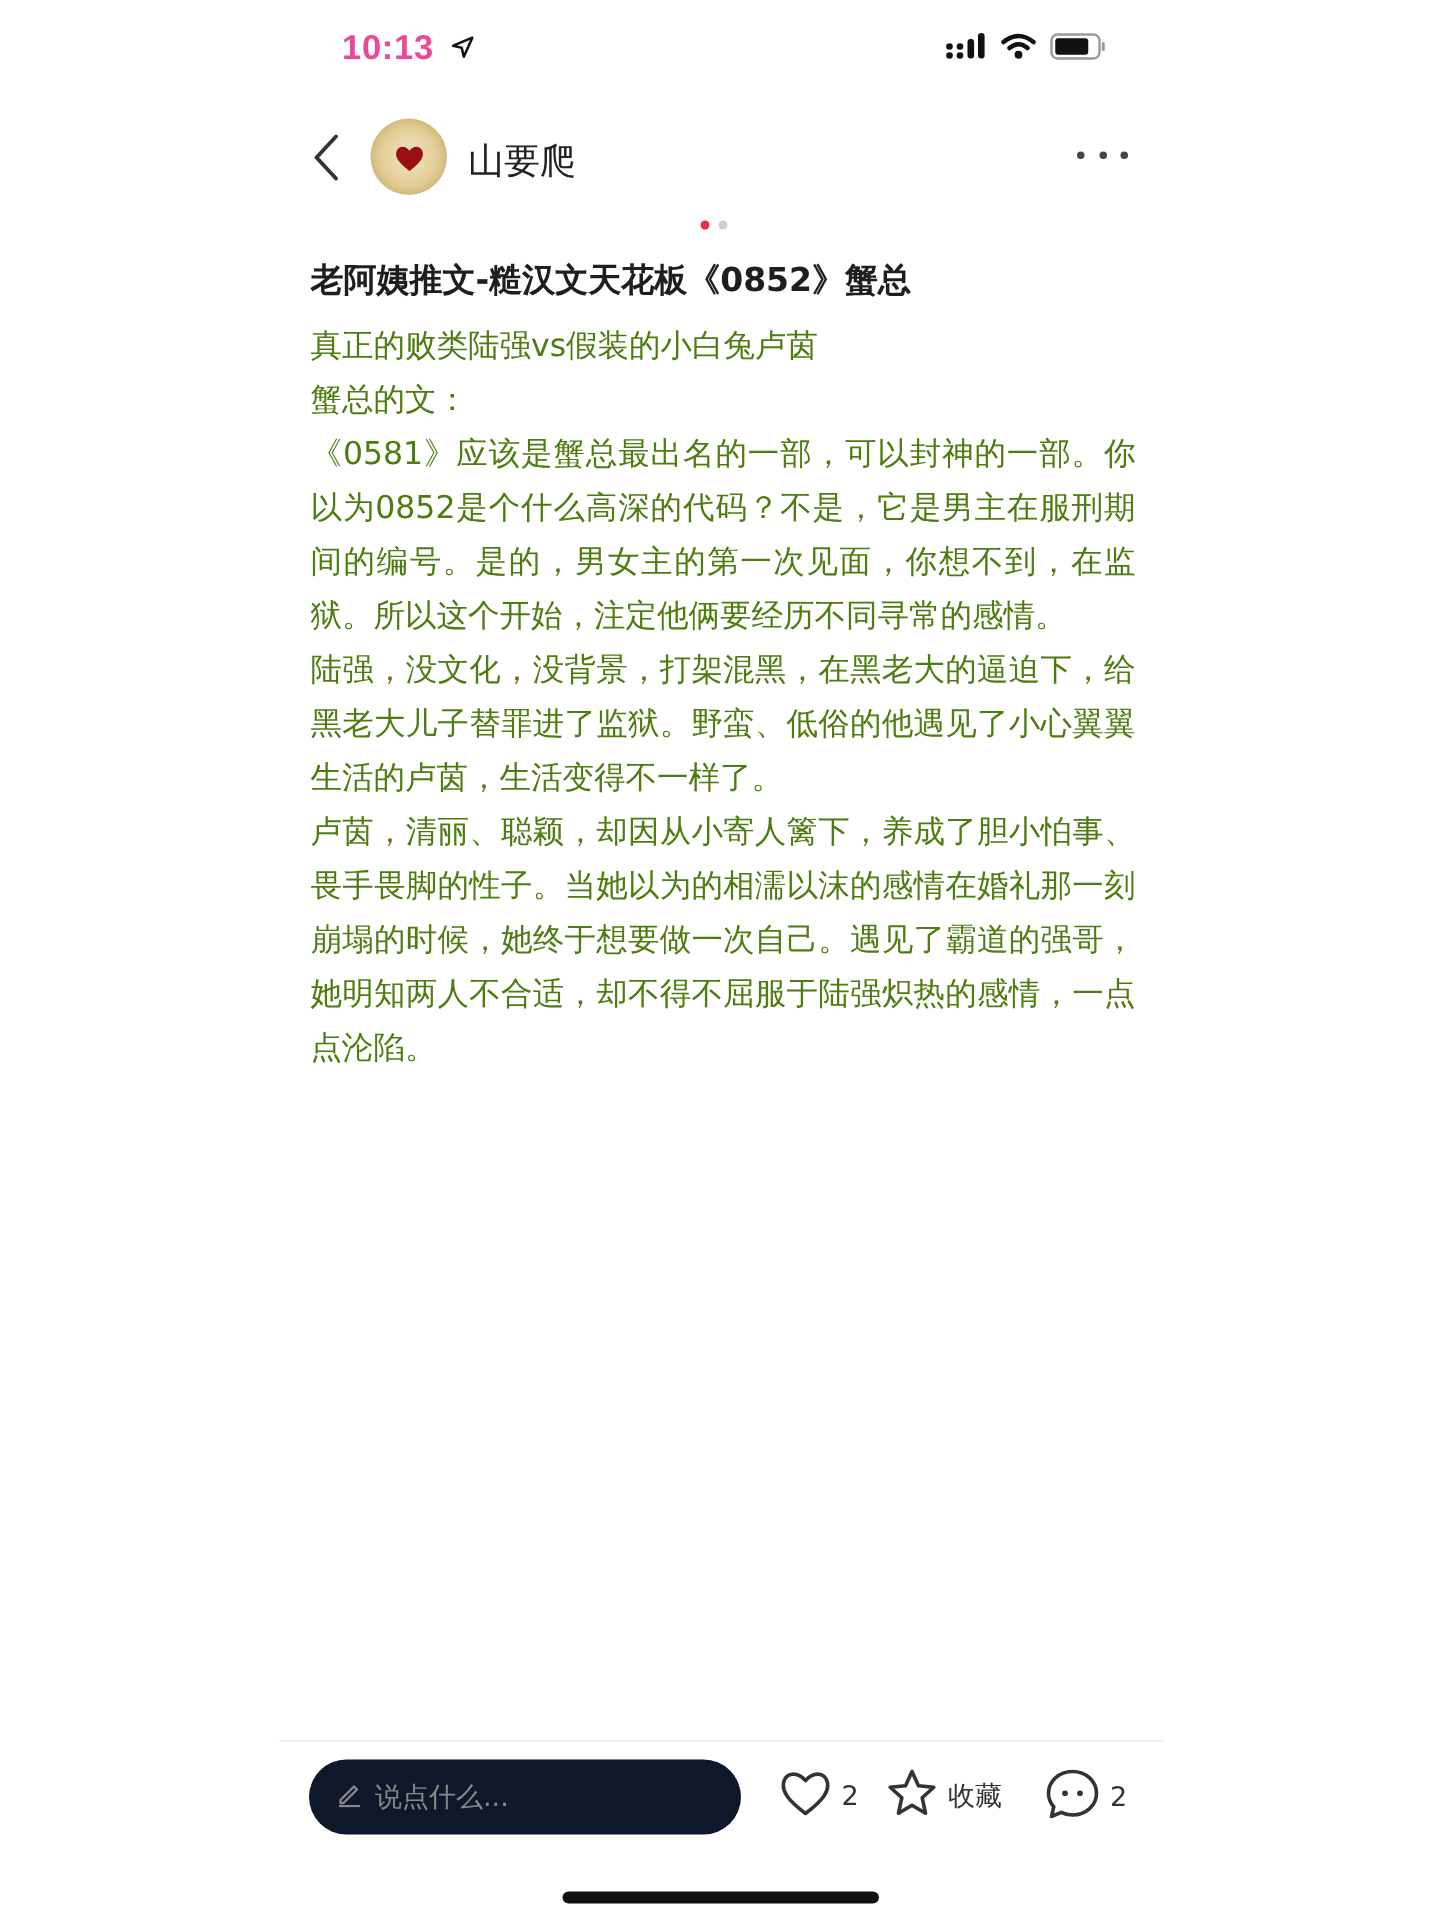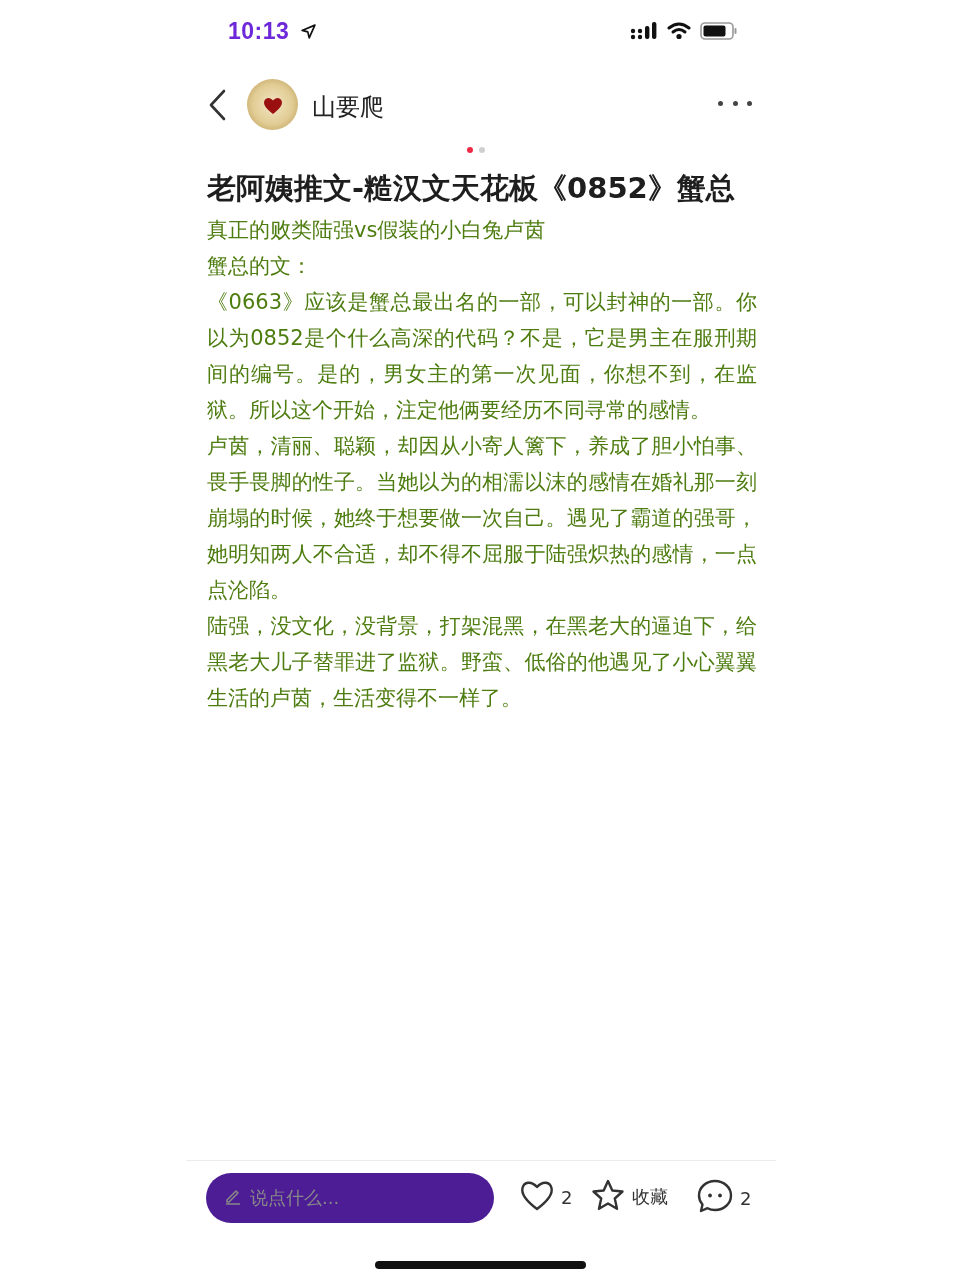--- a/index.html
+++ b/index.html
@@ -1,43 +1,43 @@
 <!DOCTYPE html>
 <html><head>
 <meta charset="utf-8">
 <style>
   * { box-sizing: border-box; margin: 0; padding: 0; }
   html, body { width: 960px; height: 1280px; background: #ffffff; overflow: hidden; }
   body { font-family: "DejaVu Sans", "Liberation Sans", sans-serif; color: #222; position: relative; }
 
   .status-bar { position: absolute; top: 0; left: 0; width: 960px; height: 66px; }
-  .status-time { position: absolute; left: 228px; top: 18px; font-size: 23px; font-weight: bold; color: #6d28d9; letter-spacing: 0.5px; font-family: "Liberation Sans", sans-serif; }
+  .status-time { position: absolute; left: 228px; top: 18px; font-size: 23px; font-weight: bold; color: #ec4899; letter-spacing: 0.5px; font-family: "Liberation Sans", sans-serif; }
   .status-time .loc { display: inline-block; margin-left: 4px; vertical-align: middle; }
   .status-icons { position: absolute; left: 630px; top: 22px; display: flex; align-items: center; gap: 9px; }
 
   .nav { position: absolute; top: 76px; left: 0; width: 960px; height: 58px; }
   .back-btn { position: absolute; left: 206px; top: 12px; width: 24px; height: 34px; cursor: pointer; }
   .avatar { position: absolute; left: 247px; top: 3px; width: 51px; height: 51px; border-radius: 50%;
     background: radial-gradient(circle at 50% 50%, #f3e6c5 0%, #e1cc94 55%, #c9ad6c 80%, #e8dab3 100%); overflow: hidden; cursor: pointer; }
   .avatar .heart { position: absolute; left: 16px; top: 17px; }
   .username { position: absolute; left: 312px; top: 15px; font-size: 24px; color: #222; cursor: pointer; }
   .more-btn { position: absolute; left: 718px; top: 17px; width: 34px; height: 20px; display: flex; justify-content: space-between; align-items: center; cursor: pointer; }
   .more-btn span { width: 5px; height: 5px; background: #444; border-radius: 50%; }
 
   .dots { position: absolute; top: 147px; left: 467px; display: flex; gap: 6px; }
   .dots span { width: 6px; height: 6px; border-radius: 50%; }
 
   .content { position: absolute; top: 168px; left: 207px; width: 550px; height: 990px; overflow: hidden; }
-  .title { font-size: 29px; font-weight: bold; color: #1e1e1e; line-height: 40px; margin-bottom: 4px; white-space: nowrap; }
+  .title { font-size: 22px; font-weight: bold; color: #1e1e1e; line-height: 40px; margin-bottom: 4px; white-space: nowrap; }
   .body { font-size: 21px; color: #4d7c0f; line-height: 36px; }
   .body p { white-space: normal; word-break: break-all; text-align: justify; }
 
   .bottom-divider { position: absolute; top: 1160px; left: 186px; width: 590px; height: 1px; background: #ececec; }
   .bottom-bar { position: absolute; top: 1160px; left: 0; width: 960px; height: 120px; background: #fff; }
-  .comment-input { position: absolute; left: 206px; top: 13px; width: 288px; height: 50px; border-radius: 25px; background: #4c1d95;
+  .comment-input { position: absolute; left: 206px; top: 13px; width: 288px; height: 50px; border-radius: 25px; background: #0f172a;
     display: flex; align-items: center; padding-left: 18px; gap: 8px; cursor: text; }
   .comment-input .ph { font-size: 18px; color: #888; }
   .action { position: absolute; top: 18px; display: flex; align-items: center; gap: 6px; cursor: pointer; }
   .action .lbl { font-size: 18px; color: #333; }
   .like { left: 519px; }
   .fav { left: 590px; }
   .cmt { left: 696px; }
 
   .home-indicator { position: absolute; left: 375px; top: 1261px; width: 211px; height: 8px; border-radius: 4px; background: #111; }
 </style>
@@ -105,23 +105,23 @@
 <div class="dots">
   <span style="background:#ee2b47"></span>
   <span style="background:#d0d0d0"></span>
 </div>
 
 <div class="content">
   <div class="title">老阿姨推文-糙汉文天花板《0852》蟹总</div>
   <div class="body">
     <p>真正的败类陆强vs假装的小白兔卢茵</p>
     <p>蟹总的文：</p>
-    <p>《0663》应该是蟹总最出名的一部，可以封神的一部。你以为0852是个什么高深的代码？不是，它是男主在服刑期间的编号。是的，男女主的第一次见面，你想不到，在监狱。所以这个开始，注定他俩要经历不同寻常的感情。</p>
+    <p>《0581》应该是蟹总最出名的一部，可以封神的一部。你以为0852是个什么高深的代码？不是，它是男主在服刑期间的编号。是的，男女主的第一次见面，你想不到，在监狱。所以这个开始，注定他俩要经历不同寻常的感情。</p>
+    <p>陆强，没文化，没背景，打架混黑，在黑老大的逼迫下，给黑老大儿子替罪进了监狱。野蛮、低俗的他遇见了小心翼翼生活的卢茵，生活变得不一样了。</p>
     <p>卢茵，清丽、聪颖，却因从小寄人篱下，养成了胆小怕事、畏手畏脚的性子。当她以为的相濡以沫的感情在婚礼那一刻崩塌的时候，她终于想要做一次自己。遇见了霸道的强哥，她明知两人不合适，却不得不屈服于陆强炽热的感情，一点点沦陷。</p>
-    <p>陆强，没文化，没背景，打架混黑，在黑老大的逼迫下，给黑老大儿子替罪进了监狱。野蛮、低俗的他遇见了小心翼翼生活的卢茵，生活变得不一样了。</p>
   </div>
 </div>
 
 <div class="bottom-bar">
   <div class="comment-input">
     <span>
       <svg width="18" height="18" viewBox="0 0 18 18">
           <path d="M3 13 L12 4 L14 6 L5 15 L3 15 Z" fill="none" stroke="#888" stroke-width="1.5" stroke-linejoin="round"></path>
           <line x1="2" y1="17" x2="16" y2="17" stroke="#888" stroke-width="1.5"></line>
         </svg>

